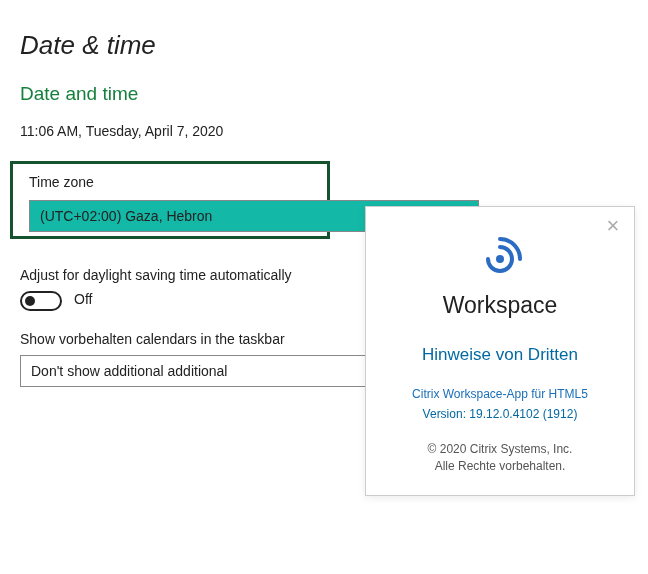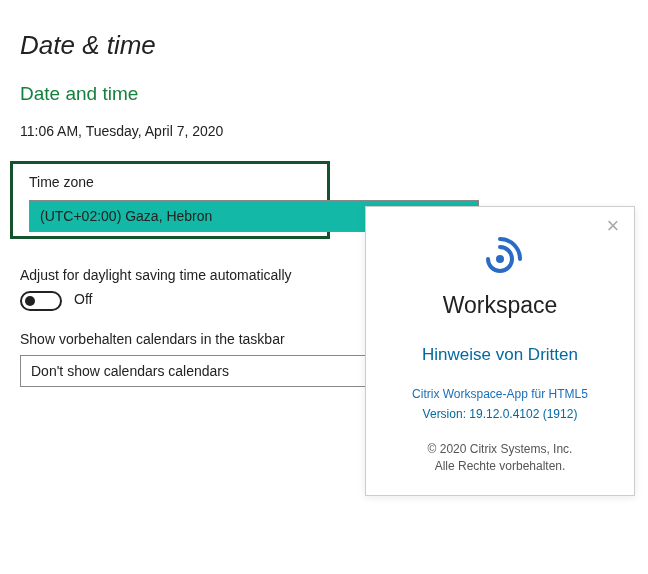--- a/index.html
+++ b/index.html
@@ -160,21 +160,21 @@
   <div class="field-label">Adjust for daylight saving time automatically</div>
   <div class="toggle-row">
     <div class="toggle">
       <div class="toggle-knob"></div>
     </div>
     <span class="toggle-label">Off</span>
   </div>
 
   <div class="field-label">Show vorbehalten calendars in the taskbar</div>
   <div class="select-box">
-    <span>Don't show calendars calendars</span>
+    <span>Don't show additional additional</span>
   </div>
 </div>
 
 <div class="popup">
   <div class="popup-close">×</div>
   <div class="popup-logo">
     <svg width="44" height="44" viewBox="0 0 44 44">
       <circle cx="22" cy="22" r="4" fill="#2a6bc4"></circle>
       <path d="M 22 10 A 12 12 0 1 1 10 22" fill="none" stroke="#2a6bc4" stroke-width="4" stroke-linecap="round"></path>
       <path d="M 22 2 A 20 20 0 0 1 42 22" fill="none" stroke="#2a6bc4" stroke-width="4" stroke-linecap="round"></path>

